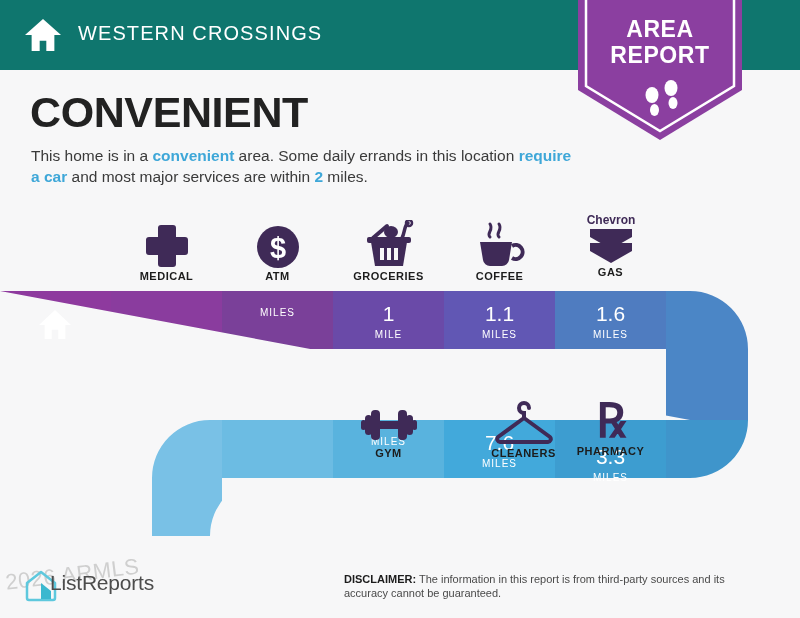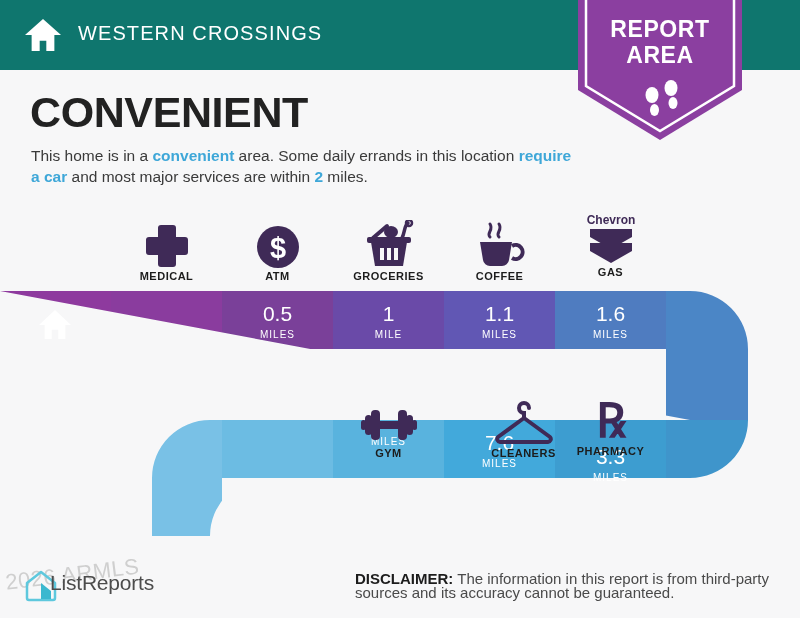--- a/index.html
+++ b/index.html
@@ -47,22 +47,22 @@
   .bar-wrap{position:absolute;left:0;top:291px;width:800px;height:245px;}
   .seg-txt{
     position:absolute;width:111px;text-align:center;color:#ffffff;
     pointer-events:none;
   }
   .seg-val{font-size:21px;font-weight:400;line-height:22px;}
   .seg-unit{font-size:10px;font-weight:400;letter-spacing:1px;margin-top:4px;}
   .bar-house{position:absolute;left:38px;top:18px;width:34px;height:32px;}
   
   .disclaimer{
-    position:absolute;left:355px;top:572px;width:420px;
-    font-size:15px;line-height:14px;color:#4a4a4a;
+    position:absolute;left:344px;top:572px;width:420px;
+    font-size:11px;line-height:14px;color:#4a4a4a;
   }
   .disclaimer b{color:#1c1c1c;}
   .brand{position:absolute;left:18px;top:565px;width:200px;height:40px;}
   .brand-name{
     position:absolute;left:32px;top:6px;font-size:21px;color:#4c4c4c;letter-spacing:-.2px;
   }
   .watermark{
     position:absolute;left:4px;top:570px;
     font-size:22px;color:#cfcfcf;letter-spacing:.5px;
     transform:rotate(-7deg);transform-origin:left top;
@@ -77,22 +77,22 @@
   </svg>
   <div class="topbar-title">WESTERN CROSSINGS</div>
 </div>
 
 <div class="badge">
   <svg width="180" height="152" viewBox="0 0 180 152">
     <path d="M8 0 L172 0 L172 96 L90 146 L8 96 Z" fill="#8b3fa0"></path>
     <path d="M16 0 L164 0 L164 92 L90 137 L16 92 Z" fill="none" stroke="#ffffff" stroke-width="2.5"></path>
   </svg>
   <div class="badge-text">
+    <div>AREA</div>
     <div>REPORT</div>
-    <div>AREA</div>
   </div>
   <svg class="badge-feet" viewBox="0 0 40 42">
     <ellipse cx="10" cy="16" rx="6.5" ry="8" fill="#fff"></ellipse>
     <ellipse cx="12.5" cy="31" rx="4.5" ry="6" fill="#fff"></ellipse>
     <ellipse cx="29" cy="9" rx="6.5" ry="8" fill="#fff"></ellipse>
     <ellipse cx="31" cy="24" rx="4.5" ry="6" fill="#fff"></ellipse>
   </svg>
 </div>
 
 <div class="headline">CONVENIENT</div>
@@ -200,21 +200,20 @@
         <rect x="0" y="129" width="111" height="116" fill="#79c1e6"></rect>
       </g>
     </g>
   </svg>
 
   
   <svg class="bar-house" viewBox="0 0 36 34">
     <path d="M18 1 L35 17 L29 17 L29 32 L21.5 32 L21.5 22 L14.5 22 L14.5 32 L7 32 L7 17 L1 17 Z" fill="#ffffff"></path>
   </svg>
   <div class="seg-txt" style="left:222px;top:12px;">
-    <div class="seg-val">0.5</div>
     <div class="seg-unit">MILES</div>
   </div>
   <div class="seg-txt" style="left:333px;top:12px;">
     <div class="seg-val">1</div>
     <div class="seg-unit">MILE</div>
   </div>
   <div class="seg-txt" style="left:444px;top:12px;">
     <div class="seg-val">1.1</div>
     <div class="seg-unit">MILES</div>
   </div>

